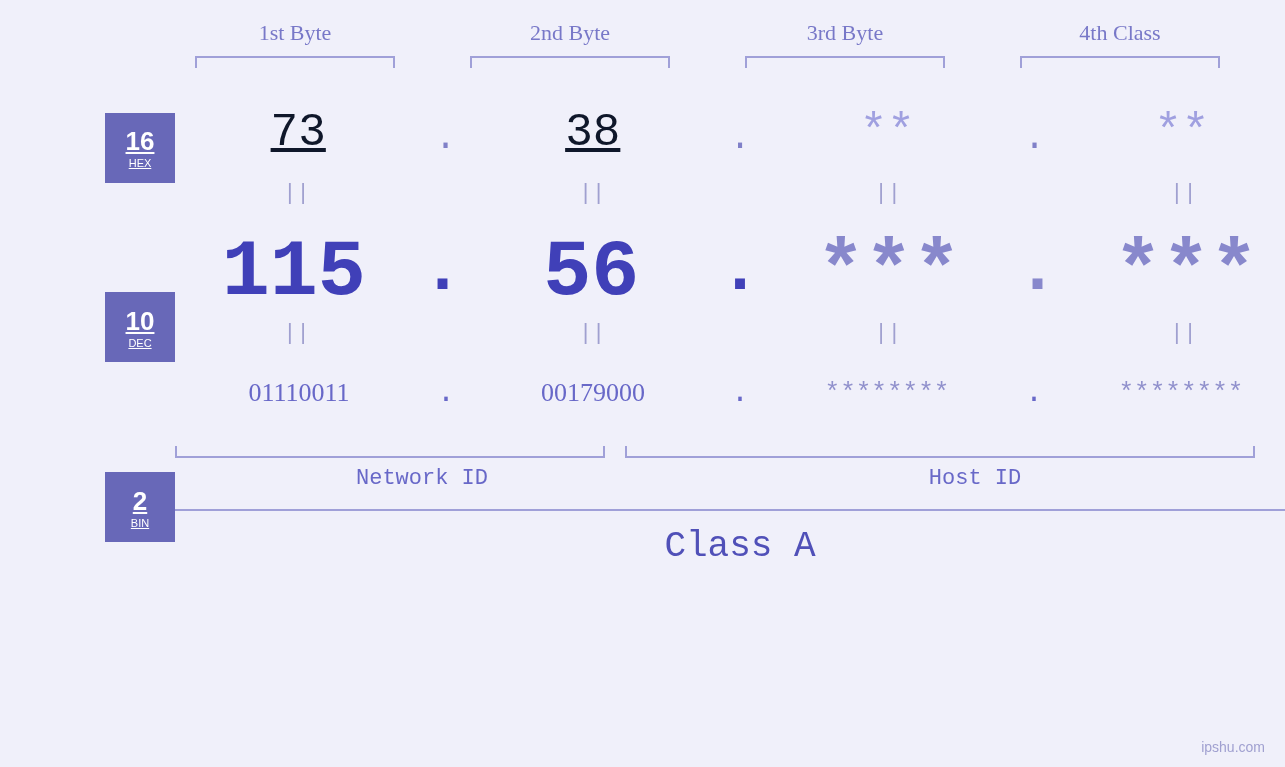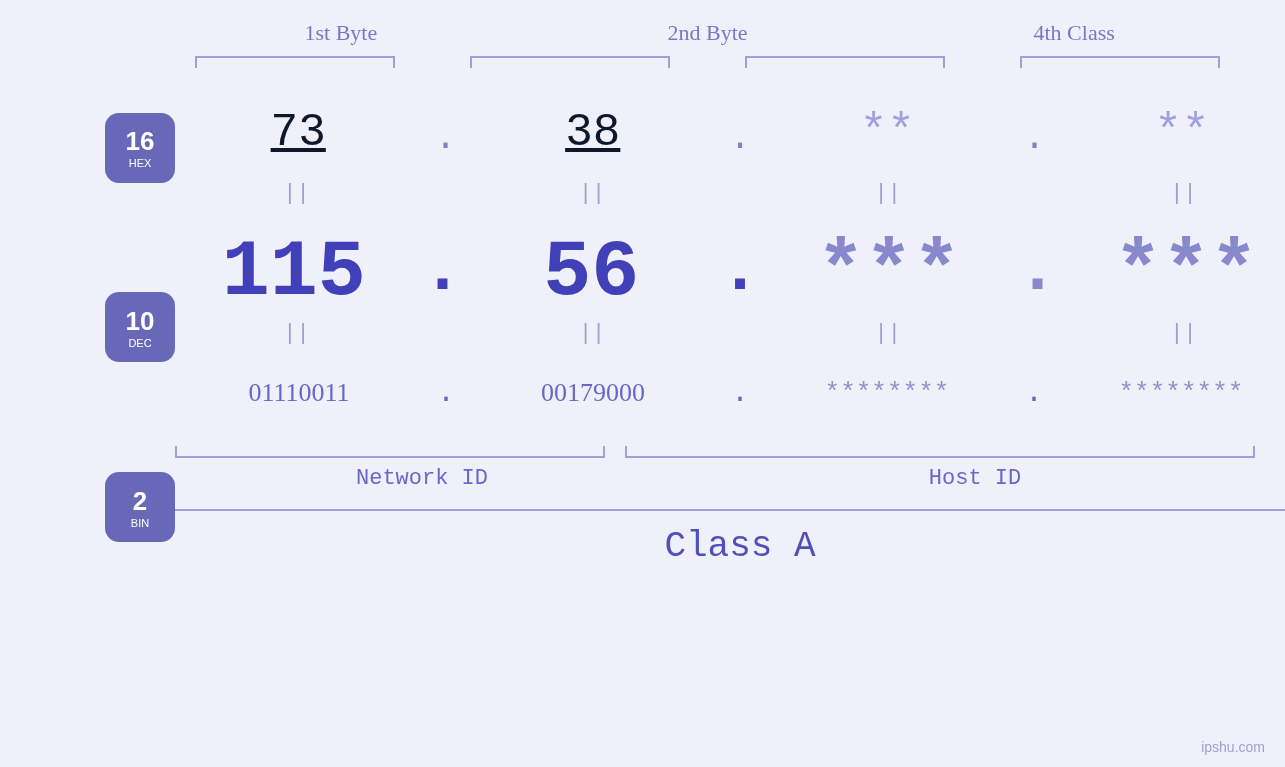--- a/index.html
+++ b/index.html
@@ -53,28 +53,29 @@
       width: 200px;
       height: 12px;
       border-top: 2px solid #a0a0d8;
       border-left: 2px solid #a0a0d8;
       border-right: 2px solid #a0a0d8;
     }
 
     .base-badge {
       background: #6868b8;
       color: white;
-      border-radius: 14px;
+      border-radius: 0;
       width: 70px;
       height: 70px;
       display: flex;
       flex-direction: column;
       align-items: center;
       justify-content: center;
       margin-bottom: 0;
+      text-decoration: underline;
     }
 
     .base-number {
       font-size: 26px;
       font-weight: bold;
       font-family: Arial, sans-serif;
     }
 
     .base-name {
       font-size: 11px;
@@ -270,20 +271,21 @@
 
   </style>
 </head>
 <body>
 
 <div class="container">
 
   <div class="byte-headers">
     <div class="byte-label">1st Byte</div>
     <div class="byte-label">2nd Byte</div>
+    <div class="byte-label">3rd Byte</div>
     <div class="byte-label">4th Class</div>
   </div>
 
   <div class="bracket-row">
     <div class="bracket"></div>
     <div class="bracket"></div>
     <div class="bracket"></div>
     <div class="bracket"></div>
   </div>
 

